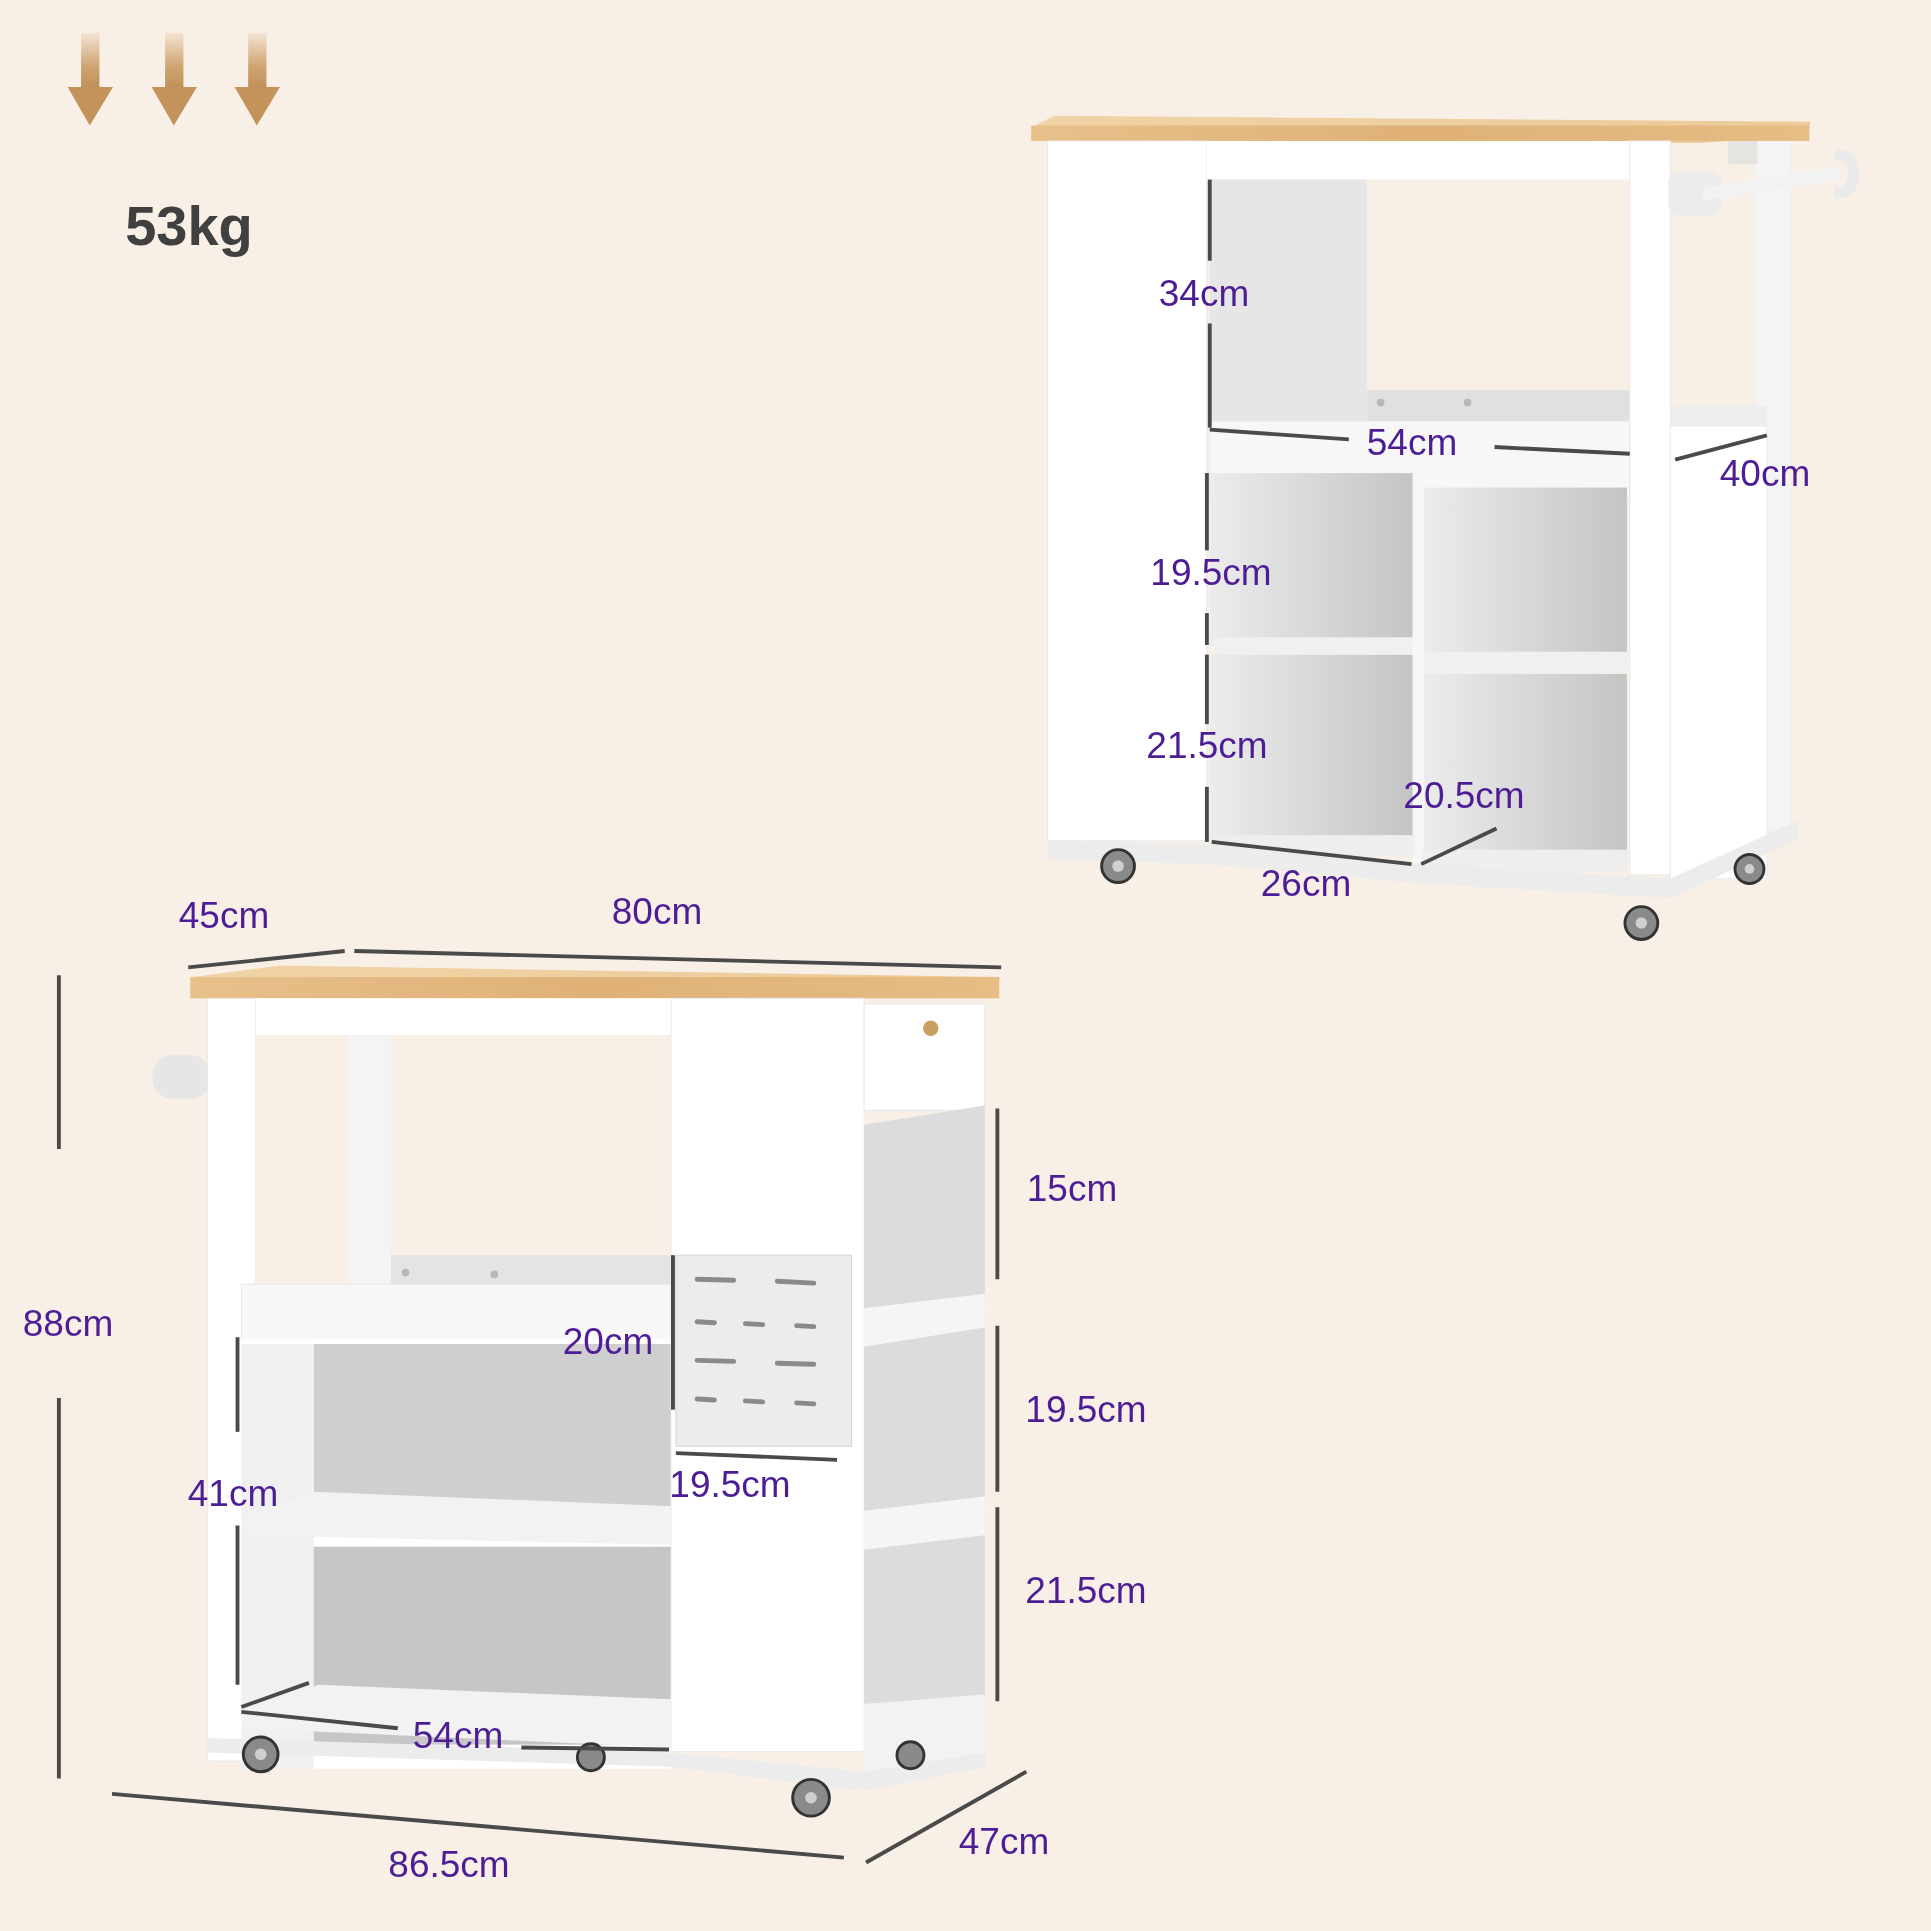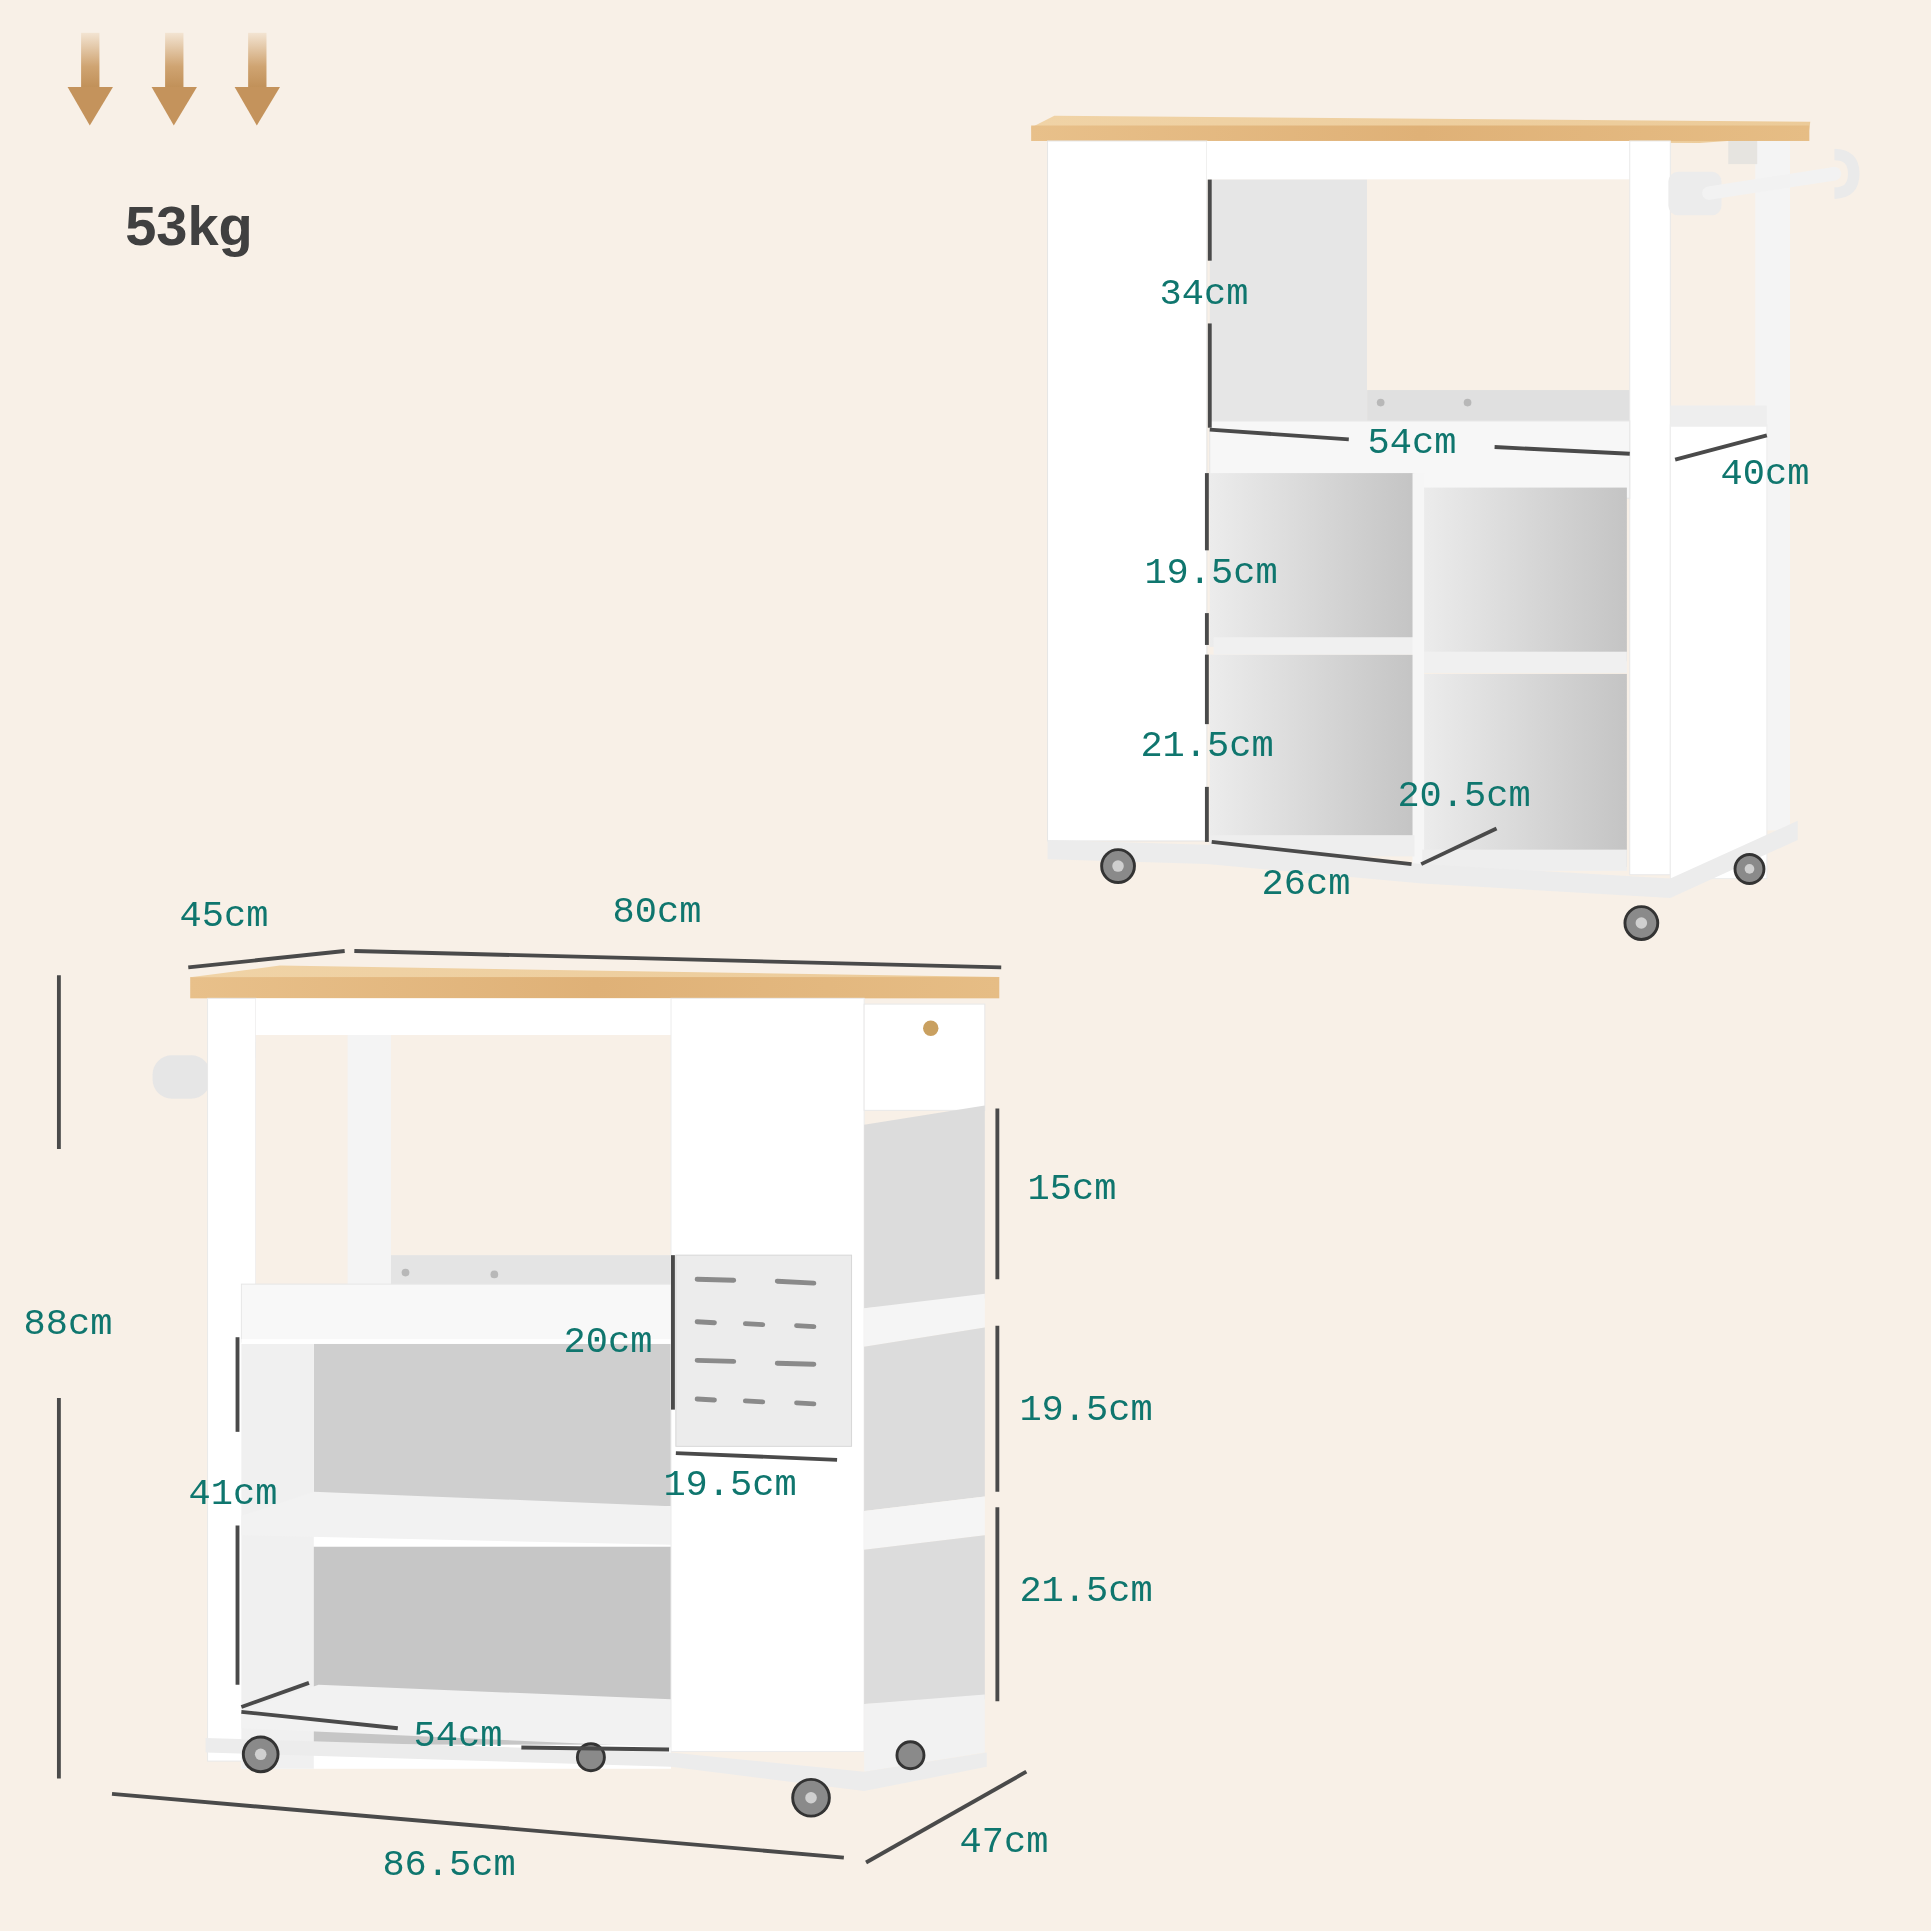--- a/index.html
+++ b/index.html
@@ -1,19 +1,19 @@
 <!DOCTYPE html>
 <html><head>
 <meta charset="utf-8">
 <style>
   html, body { margin:0; padding:0; }
   body { width:1931px; height:1931px; background:#f8f0e7; position:relative; overflow:hidden;
          font-family:"DejaVu Sans", sans-serif; }
-  .lbl { position:absolute; color:#0f766e; font-size:37px; letter-spacing:0px; white-space:nowrap;
-         transform:translate(-50%,-50%); font-family:Liberation Mono, monospace; }
+  .lbl { position:absolute; color:#4c1d95; font-size:37px; letter-spacing:0px; white-space:nowrap;
+         transform:translate(-50%,-50%); font-family:Liberation Sans, sans-serif; }
   .weight { position:absolute; left:189px; top:193px; transform:translate(-50%,-50%);
             color:#404040; font-size:56px; font-weight:bold; font-family:"Liberation Sans", sans-serif;margin-top:32px; }
   svg.stage { position:absolute; left:0; top:0; }
 </style>
 </head>
 <body>
 
 <svg class="stage" width="1931" height="1931" viewBox="0 0 2000 2000">
   <defs>
     <linearGradient id="arrowGrad" x1="0" y1="0" x2="0" y2="1">

